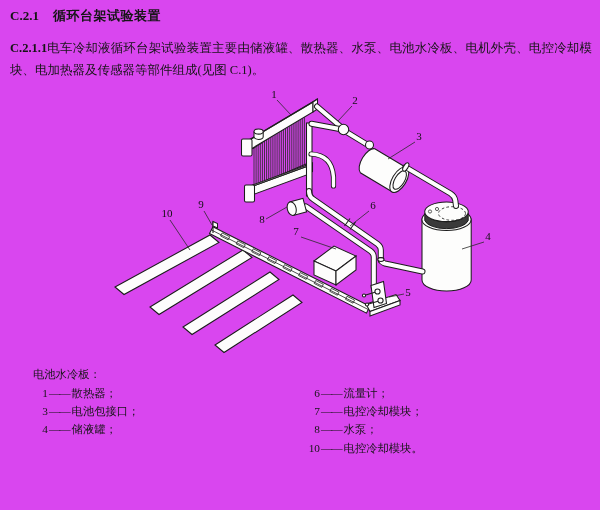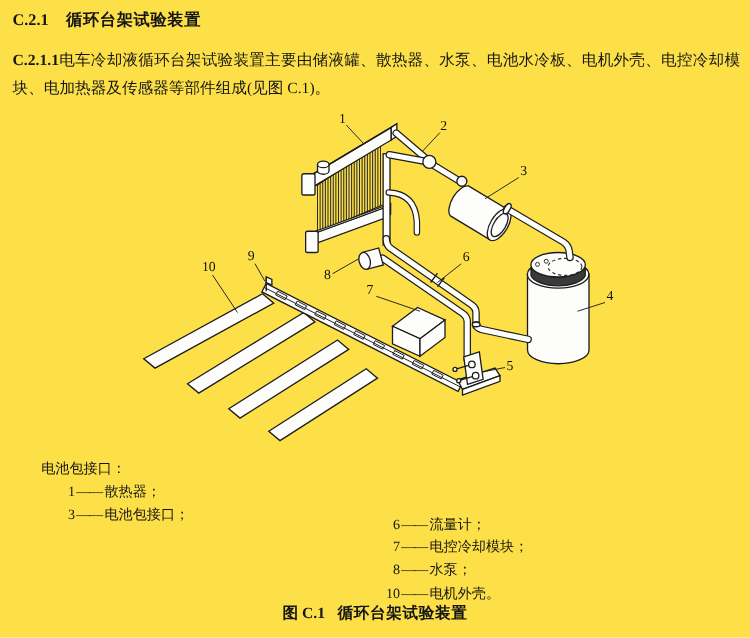--- a/index.html
+++ b/index.html
@@ -1,30 +1,30 @@
 <!DOCTYPE html>
 <html><head>
 <meta charset="utf-8">
 <style>
   html,body{margin:0;padding:0;}
   .page{
-    position:relative;width:600px;height:510px;background:#fde047;
+    position:relative;width:600px;height:510px;background:#d946ef;
     font-family:"Liberation Serif","DejaVu Serif",serif;color:#151515;overflow:hidden;
   }
   .heading{position:absolute;left:10px;top:7px;font-size:13px;font-weight:bold;letter-spacing:.5px;}
   .heading .num{margin-right:14px;letter-spacing:0;}
   .para{position:absolute;left:10px;top:37px;width:582px;font-size:12.5px;line-height:22px;text-align:justify;}
   .para .num{font-weight:bold;}
   .fig-svg{position:absolute;left:0;top:90px;width:600px;height:280px;}
   .legend{position:absolute;left:33px;top:367px;font-size:11.3px;}
   .legend-title{height:19px;}
   .leg-cols{position:relative;width:540px;}
   .leg-col{position:absolute;top:0;}
-  .leg-col.left{left:12px;}
-  .leg-col.right{left:272px;margin-top:26px;}
+  .leg-col.left{left:0;}
+  .leg-col.right{left:272px;}
   .leg-row{height:18.2px;white-space:nowrap;}
   .lnum{display:inline-block;width:15px;text-align:right;}
   .ldash{letter-spacing:-1px;margin:0 2px 0 1px;}
   .caption{position:absolute;left:0;top:482px;width:600px;text-align:center;font-size:12.5px;font-weight:bold;letter-spacing:.5px;}
   .caption .num{margin-right:10px;letter-spacing:0;}
   
   .ln{stroke:#1c1c1c;stroke-width:1.05;fill:none;}
   .face{stroke:#1c1c1c;stroke-width:1.05;fill:#fdfdfc;}
   .tubeB{stroke:#1c1c1c;stroke-width:6;fill:none;stroke-linecap:round;stroke-linejoin:round;}
   .tubeW{stroke:#fdfdfc;stroke-width:4.1;fill:none;stroke-linecap:round;stroke-linejoin:round;}
@@ -191,32 +191,30 @@
       <text class="plabel" x="408" y="206">5</text>
       <text class="plabel" x="373" y="119">6</text>
       <text class="plabel" x="296" y="145">7</text>
       <text class="plabel" x="262" y="133">8</text>
       <text class="plabel" x="201" y="118">9</text>
       <text class="plabel" x="167" y="127">10</text>
     </g>
   </svg>
 
   <div class="legend">
-    <div class="legend-title">电池包接口：</div>
+    <div class="legend-title">电池水冷板：</div>
     <div class="leg-cols">
       <div class="leg-col left">
         <div class="leg-row"><span class="lnum">1</span><span class="ldash">——</span><span>散热器；</span></div>
         <div class="leg-row"><span class="lnum">3</span><span class="ldash">——</span><span>电池包接口；</span></div>
+        <div class="leg-row"><span class="lnum">4</span><span class="ldash">——</span><span>储液罐；</span></div>
       </div>
       <div class="leg-col right">
         <div class="leg-row"><span class="lnum">6</span><span class="ldash">——</span><span>流量计；</span></div>
         <div class="leg-row"><span class="lnum">7</span><span class="ldash">——</span><span>电控冷却模块；</span></div>
         <div class="leg-row"><span class="lnum">8</span><span class="ldash">——</span><span>水泵；</span></div>
-        <div class="leg-row"><span class="lnum">10</span><span class="ldash">——</span><span>电机外壳。</span></div>
+        <div class="leg-row"><span class="lnum">10</span><span class="ldash">——</span><span>电控冷却模块。</span></div>
       </div>
     </div>
   </div>
 
-  <div class="caption">
-    <span class="num">图 C.1</span><span>循环台架试验装置</span>
-  </div>
 
 </div>
 
 </body></html>

